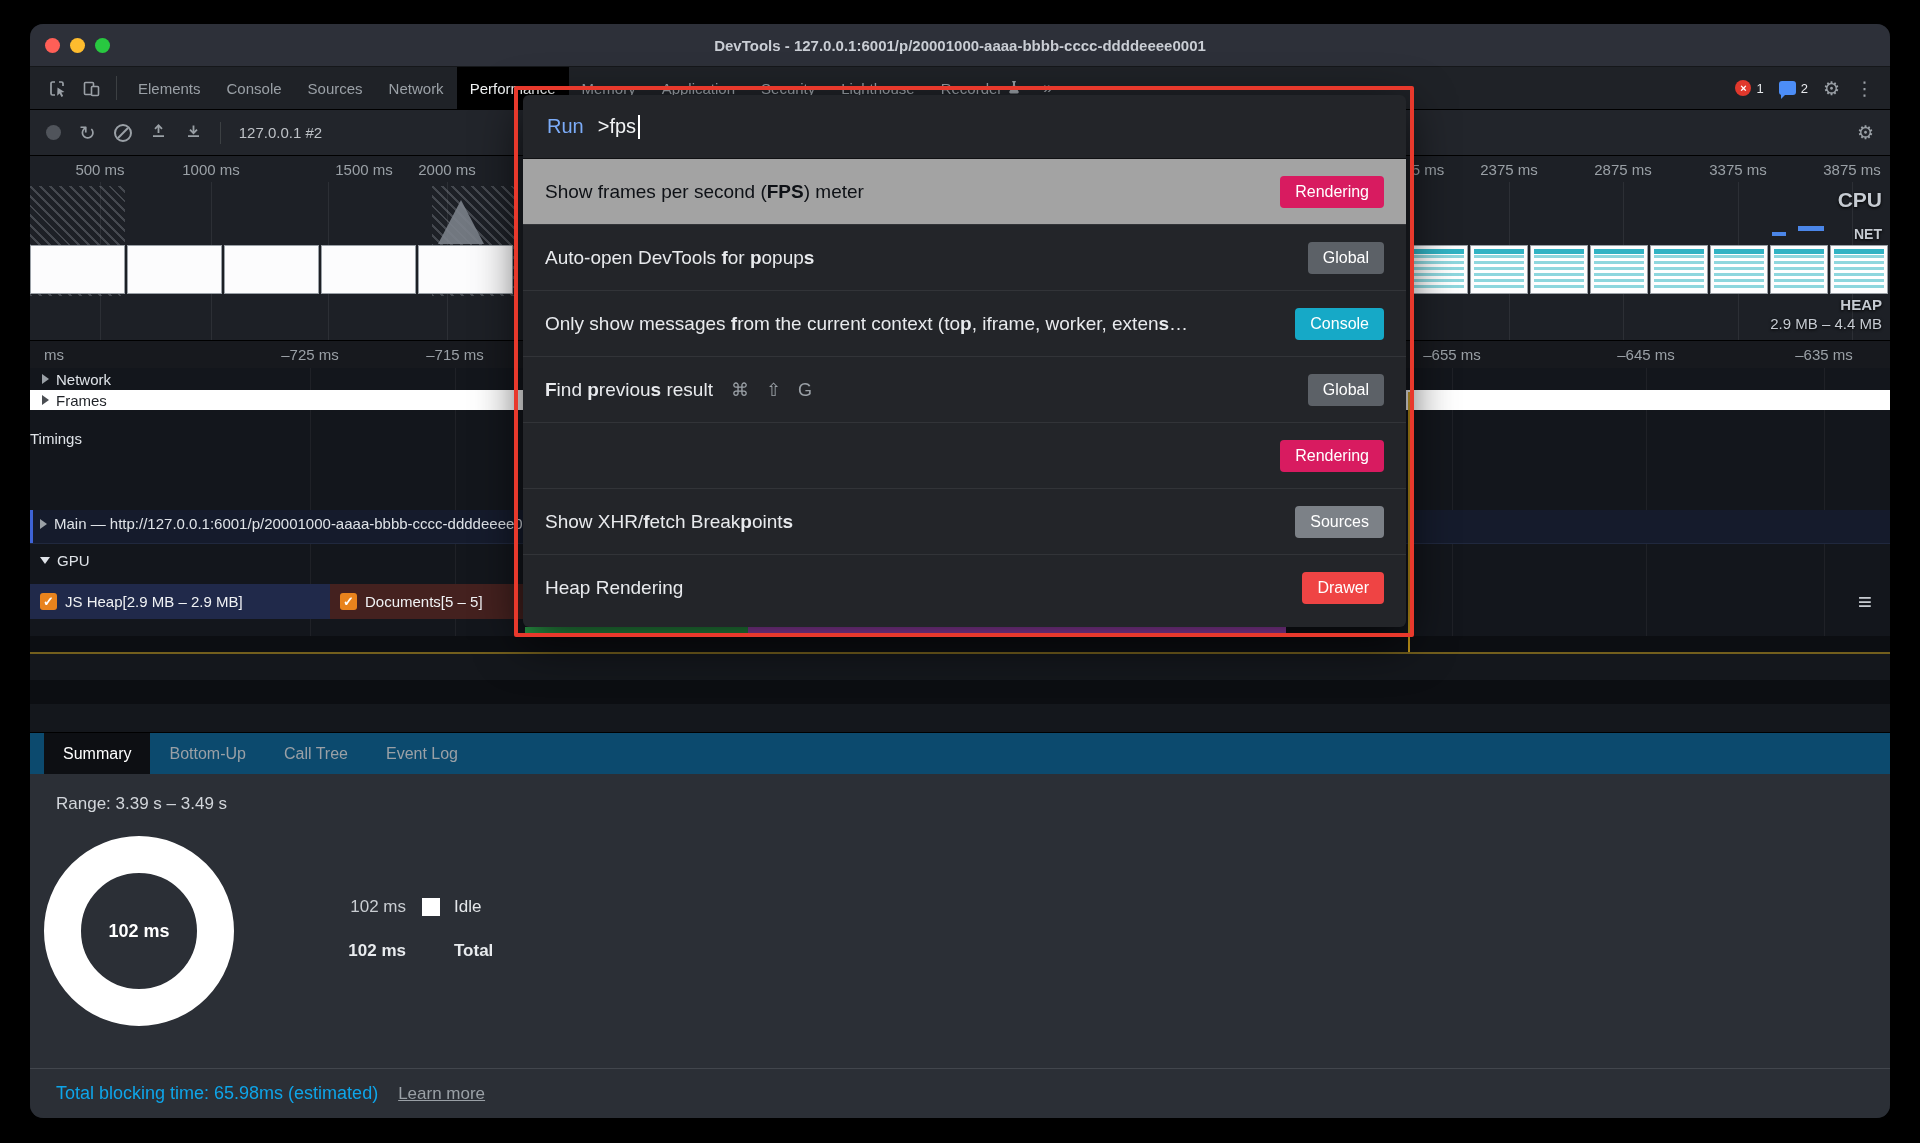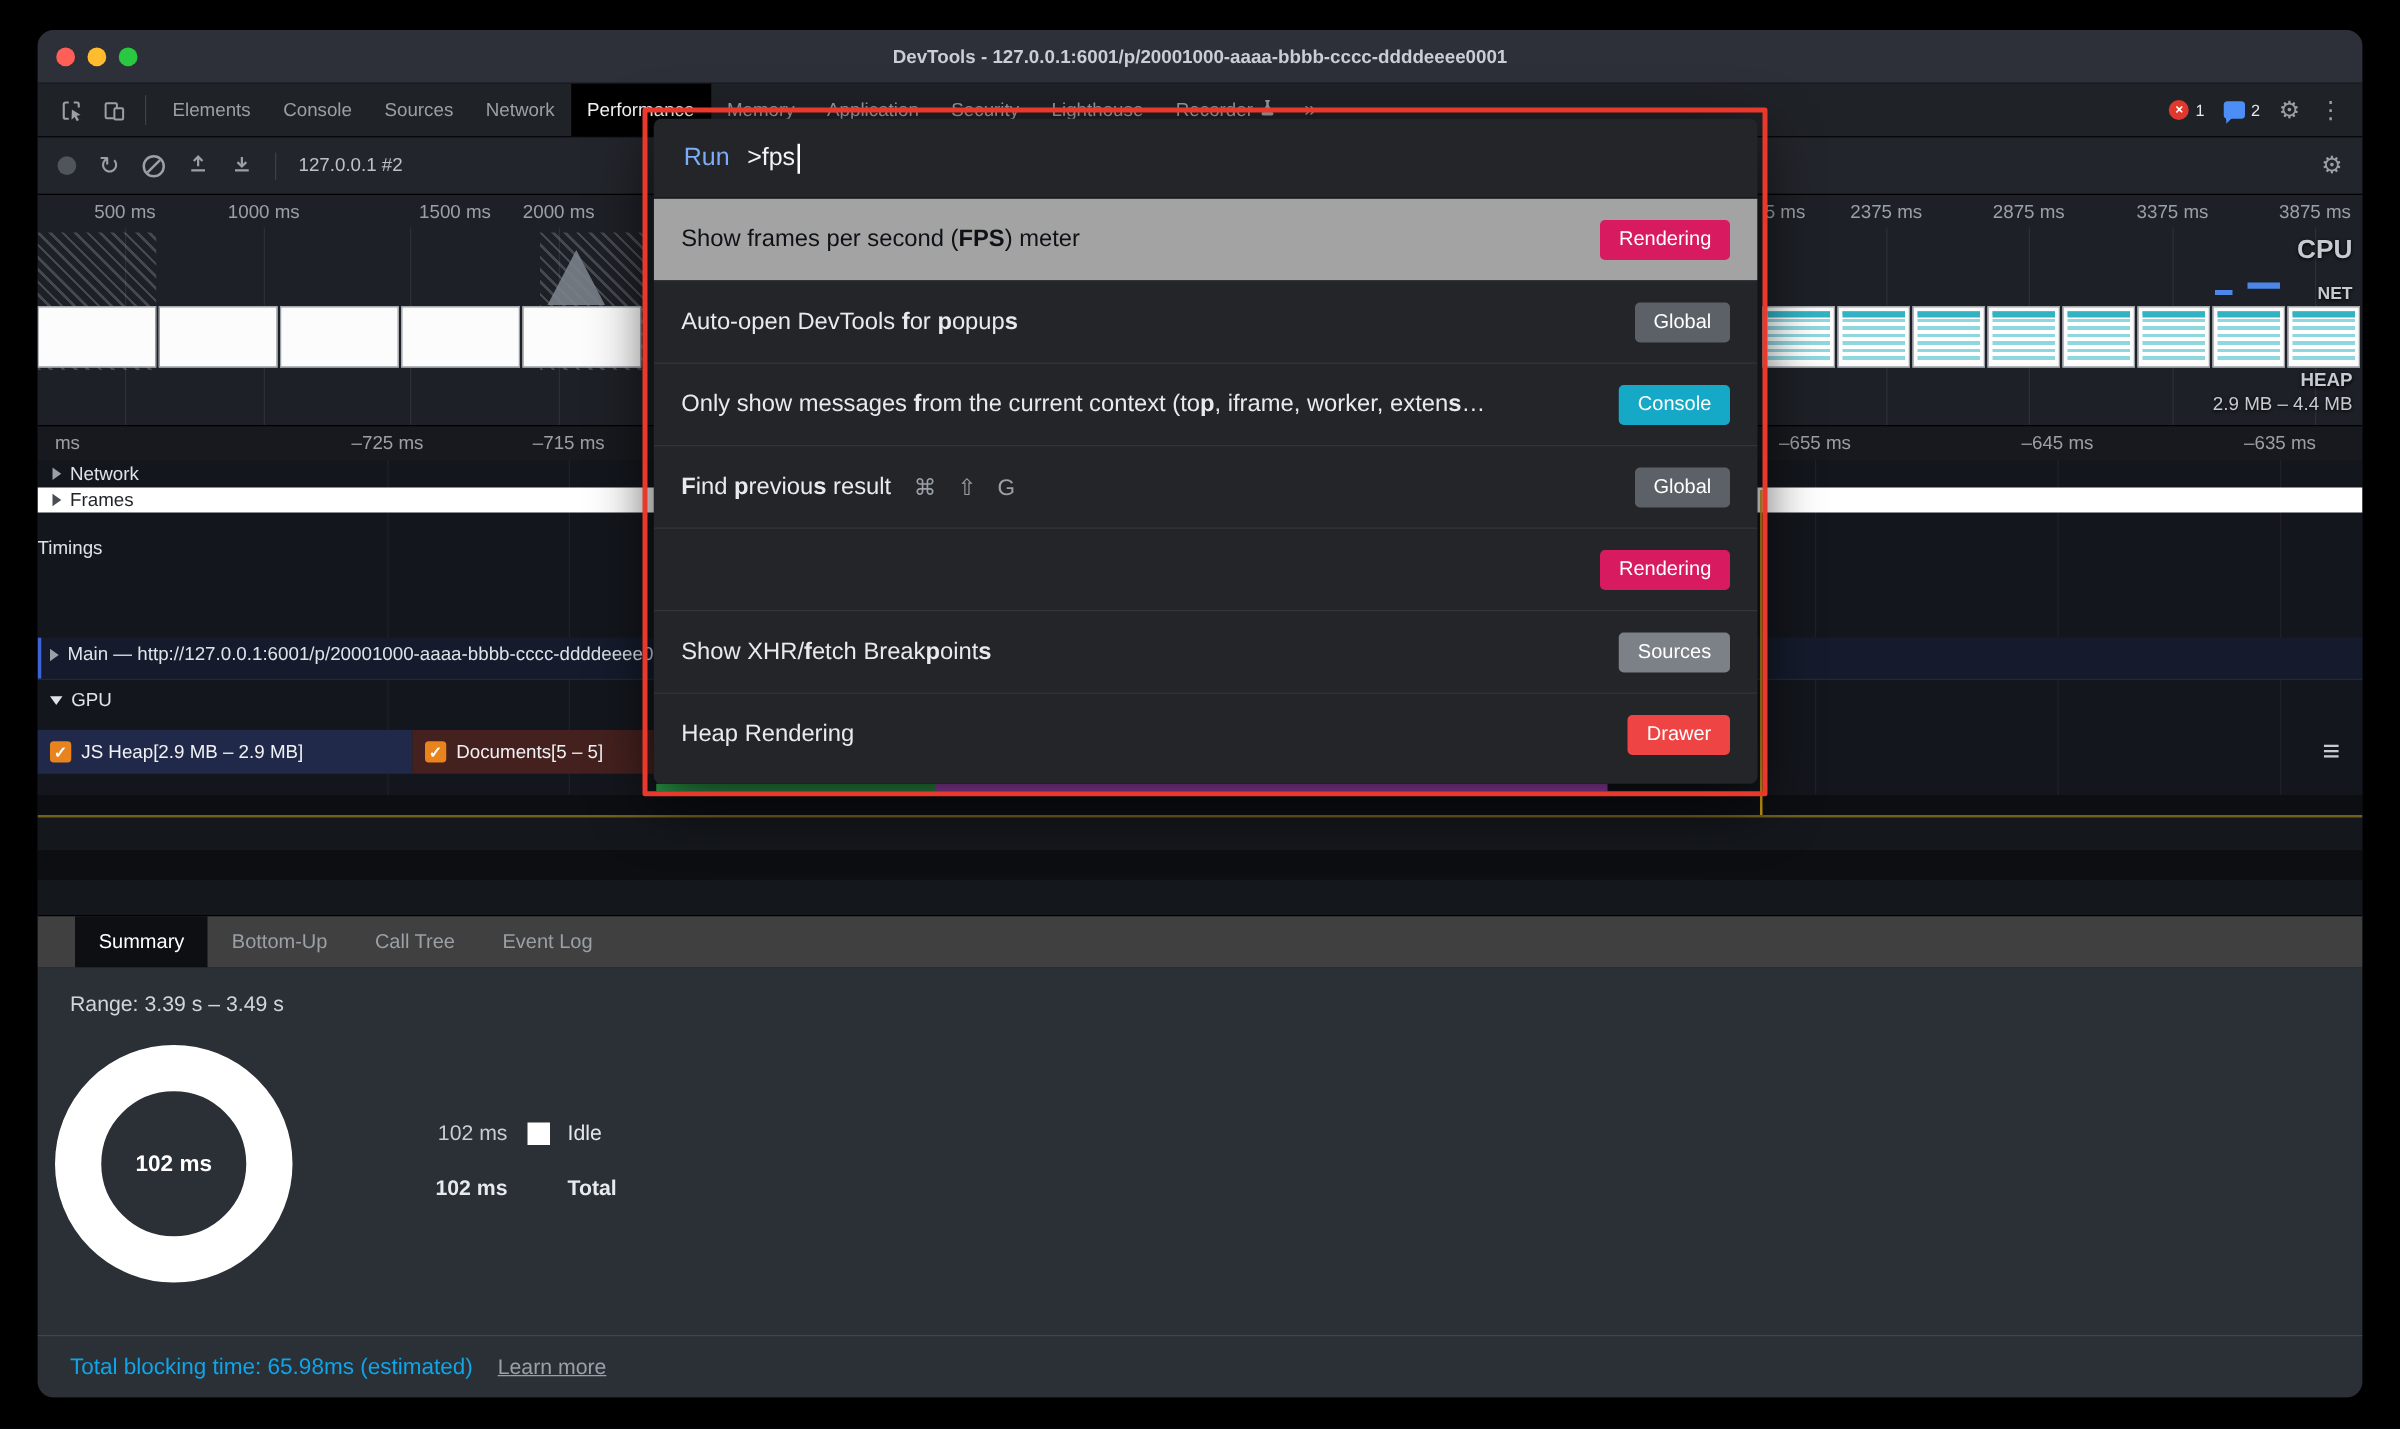--- a/index.html
+++ b/index.html
@@ -97,22 +97,22 @@
   #yellow-vline{position:absolute;left:1378px;top:368px;width:2px;height:260px;background:rgba(214,164,25,.9);z-index:5}
   #yellow-hline{position:absolute;left:0;top:628px;width:100%;height:2px;background:rgba(201,162,39,.55);z-index:4}
 
   
   #lower{position:absolute;left:0;top:612px;width:100%;height:96px;background:#0c0e12}
   .band{position:absolute;left:0;width:100%;background:#14171c}
   #band1{top:18px;height:26px}
   #band2{top:68px;height:28px}
 
   
-  #bottom-tabbar{position:absolute;left:0;top:708px;width:100%;height:42px;background:#404040;border-top:1px solid #000;
-                 box-sizing:border-box;display:flex;align-items:center;padding-left:30px}
+  #bottom-tabbar{position:absolute;left:0;top:708px;width:100%;height:42px;background:#0c4a6e;border-top:1px solid #000;
+                 box-sizing:border-box;display:flex;align-items:center;padding-left:14px}
   .btab{align-self:stretch;display:flex;align-items:center;padding:0 19px;font-size:16px;color:#9aa0a6;white-space:nowrap}
   .btab.selected{background:#0d0f13;color:#fff}
 
   
   #summary-panel{position:absolute;left:0;top:750px;width:100%;height:294px;background:#2b2f36}
   #range-label{position:absolute;left:26px;top:20px;font-size:17px;color:#d2d6db}
   #donut-wrap{position:absolute;left:14px;top:62px;width:190px;height:190px}
   #donut-ring{position:absolute;inset:0;border:37px solid #fff;border-radius:50%;box-sizing:border-box}
   #donut-label{position:absolute;inset:0;display:flex;align-items:center;justify-content:center;
                font-size:18px;font-weight:700;color:#fff}

